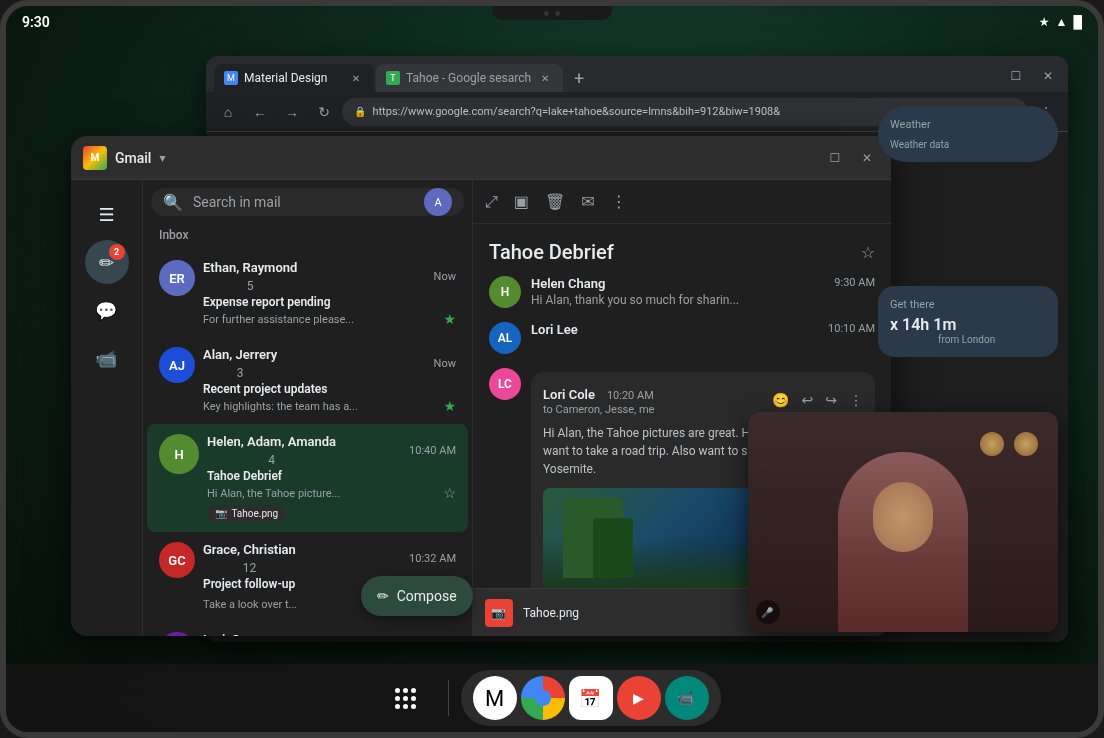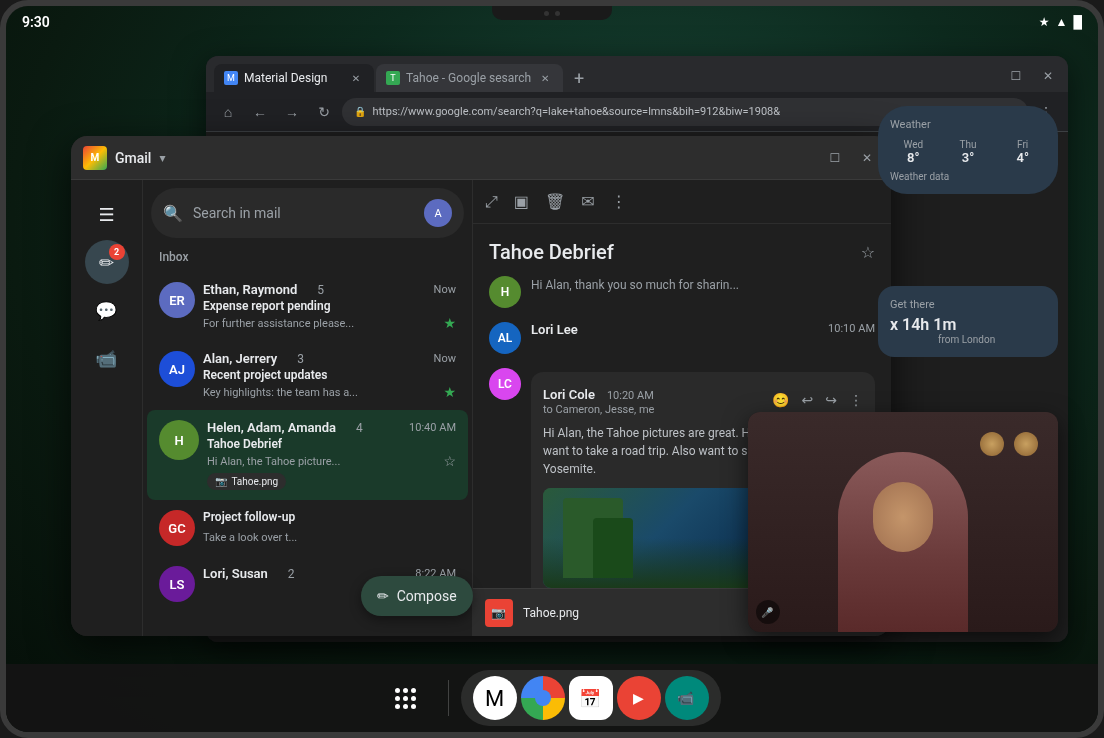--- a/index.html
+++ b/index.html
@@ -343,22 +343,23 @@
       justify-content: space-between;
       align-items: center;
       margin-bottom: 2px;
     }
 
     .email-sender {
       font-size: 13px;
       font-weight: 600;
       color: #e8eaed;
       display: flex;
-      gap: 20px;
-      align-items: center;
+      gap: 4px;
+      align-items: center;
+      flex-direction: column;
     }
 
     .email-count { color: #9aa0a6; font-size: 12px; font-weight: 400; }
     .email-time { font-size: 11px; color: #9aa0a6; }
 
     .email-subject {
       font-size: 12px;
       font-weight: 600;
       color: #e8eaed;
       margin-bottom: 2px;
@@ -798,20 +799,27 @@
             <div class="attachment-chip">
               <span style="color:#EA4335;">📷</span>
               <span>Tahoe.png</span>
             </div>
           </div>
         </div>
 
         <div class="email-item">
           <div class="email-avatar" style="background:#c62828;">GC</div>
           <div class="email-content">
+            <div class="email-header">
+              <div class="email-sender">
+                <span>Grace, Christian</span>
+                <span class="email-count">12</span>
+              </div>
+              <span class="email-time">10:32 AM</span>
+            </div>
             <div class="email-subject">Project follow-up</div>
             <span class="email-preview">Take a look over t...</span>
           </div>
         </div>
 
         <div class="email-item">
           <div class="email-avatar" style="background:#6a1b9a;">LS</div>
           <div class="email-content">
             <div class="email-header">
               <div class="email-sender">
@@ -836,36 +844,40 @@
 
         <div class="detail-content">
           <div class="detail-subject">
             <span>Tahoe Debrief</span>
             <span style="color:#9aa0a6; font-size:16px;">☆</span>
           </div>
 
           <div class="email-thread-item">
             <div class="thread-avatar" style="background:#558b2f;">H</div>
             <div class="thread-info">
+              <div style="display:flex; justify-content:space-between;">
+                <span class="thread-sender">Helen Chang</span>
+                <span class="thread-time">9:30 AM</span>
+              </div>
               <div class="thread-preview">Hi Alan, thank you so much for sharin...</div>
             </div>
           </div>
 
           <div class="email-thread-item">
             <div class="thread-avatar" style="background:#1565c0;">AL</div>
             <div class="thread-info">
               <div style="display:flex; justify-content:space-between;">
                 <span class="thread-sender">Lori Lee</span>
                 <span class="thread-time">10:10 AM</span>
               </div>
             </div>
           </div>
 
           <div class="email-thread-item">
-            <div class="thread-avatar" style="background:#d946ef;">LC</div>
+            <div class="thread-avatar" style="background:#ec4899;">LC</div>
             <div class="thread-info">
               <div class="active-reply">
                 <div class="reply-header">
                   <div>
                     <span class="thread-sender">Lori Cole</span>
                     <span class="thread-time" style="margin-left:8px;">10:20 AM</span>
                     <div class="reply-to">to Cameron, Jesse, me</div>
                   </div>
                   <div class="reply-icons">
                     <span>😊</span>
@@ -899,34 +911,20 @@
     </div>
 
     <div class="compose-btn">
       <span>✏</span>
       <span>Compose</span>
     </div>
   </div>
 
   <div class="weather-widget">
     <div class="weather-title">Weather</div>
-    <div class="weather-days">
-      <div class="weather-day">
-        <div class="weather-day-name">Wed</div>
-        <div class="weather-temp">8°</div>
-      </div>
-      <div class="weather-day">
-        <div class="weather-day-name">Thu</div>
-        <div class="weather-temp">3°</div>
-      </div>
-      <div class="weather-day">
-        <div class="weather-day-name">Fri</div>
-        <div class="weather-temp">4°</div>
-      </div>
-    </div>
     <div style="font-size:10px; color:#9aa0a6; margin-top:6px;">Weather data</div>
   </div>
 
   <div class="get-there-widget">
     <div class="get-there-label">Get there</div>
     <div class="get-there-time">x 14h 1m</div>
     <div class="get-there-from">from London</div>
   </div>
 
   <div class="video-call">

